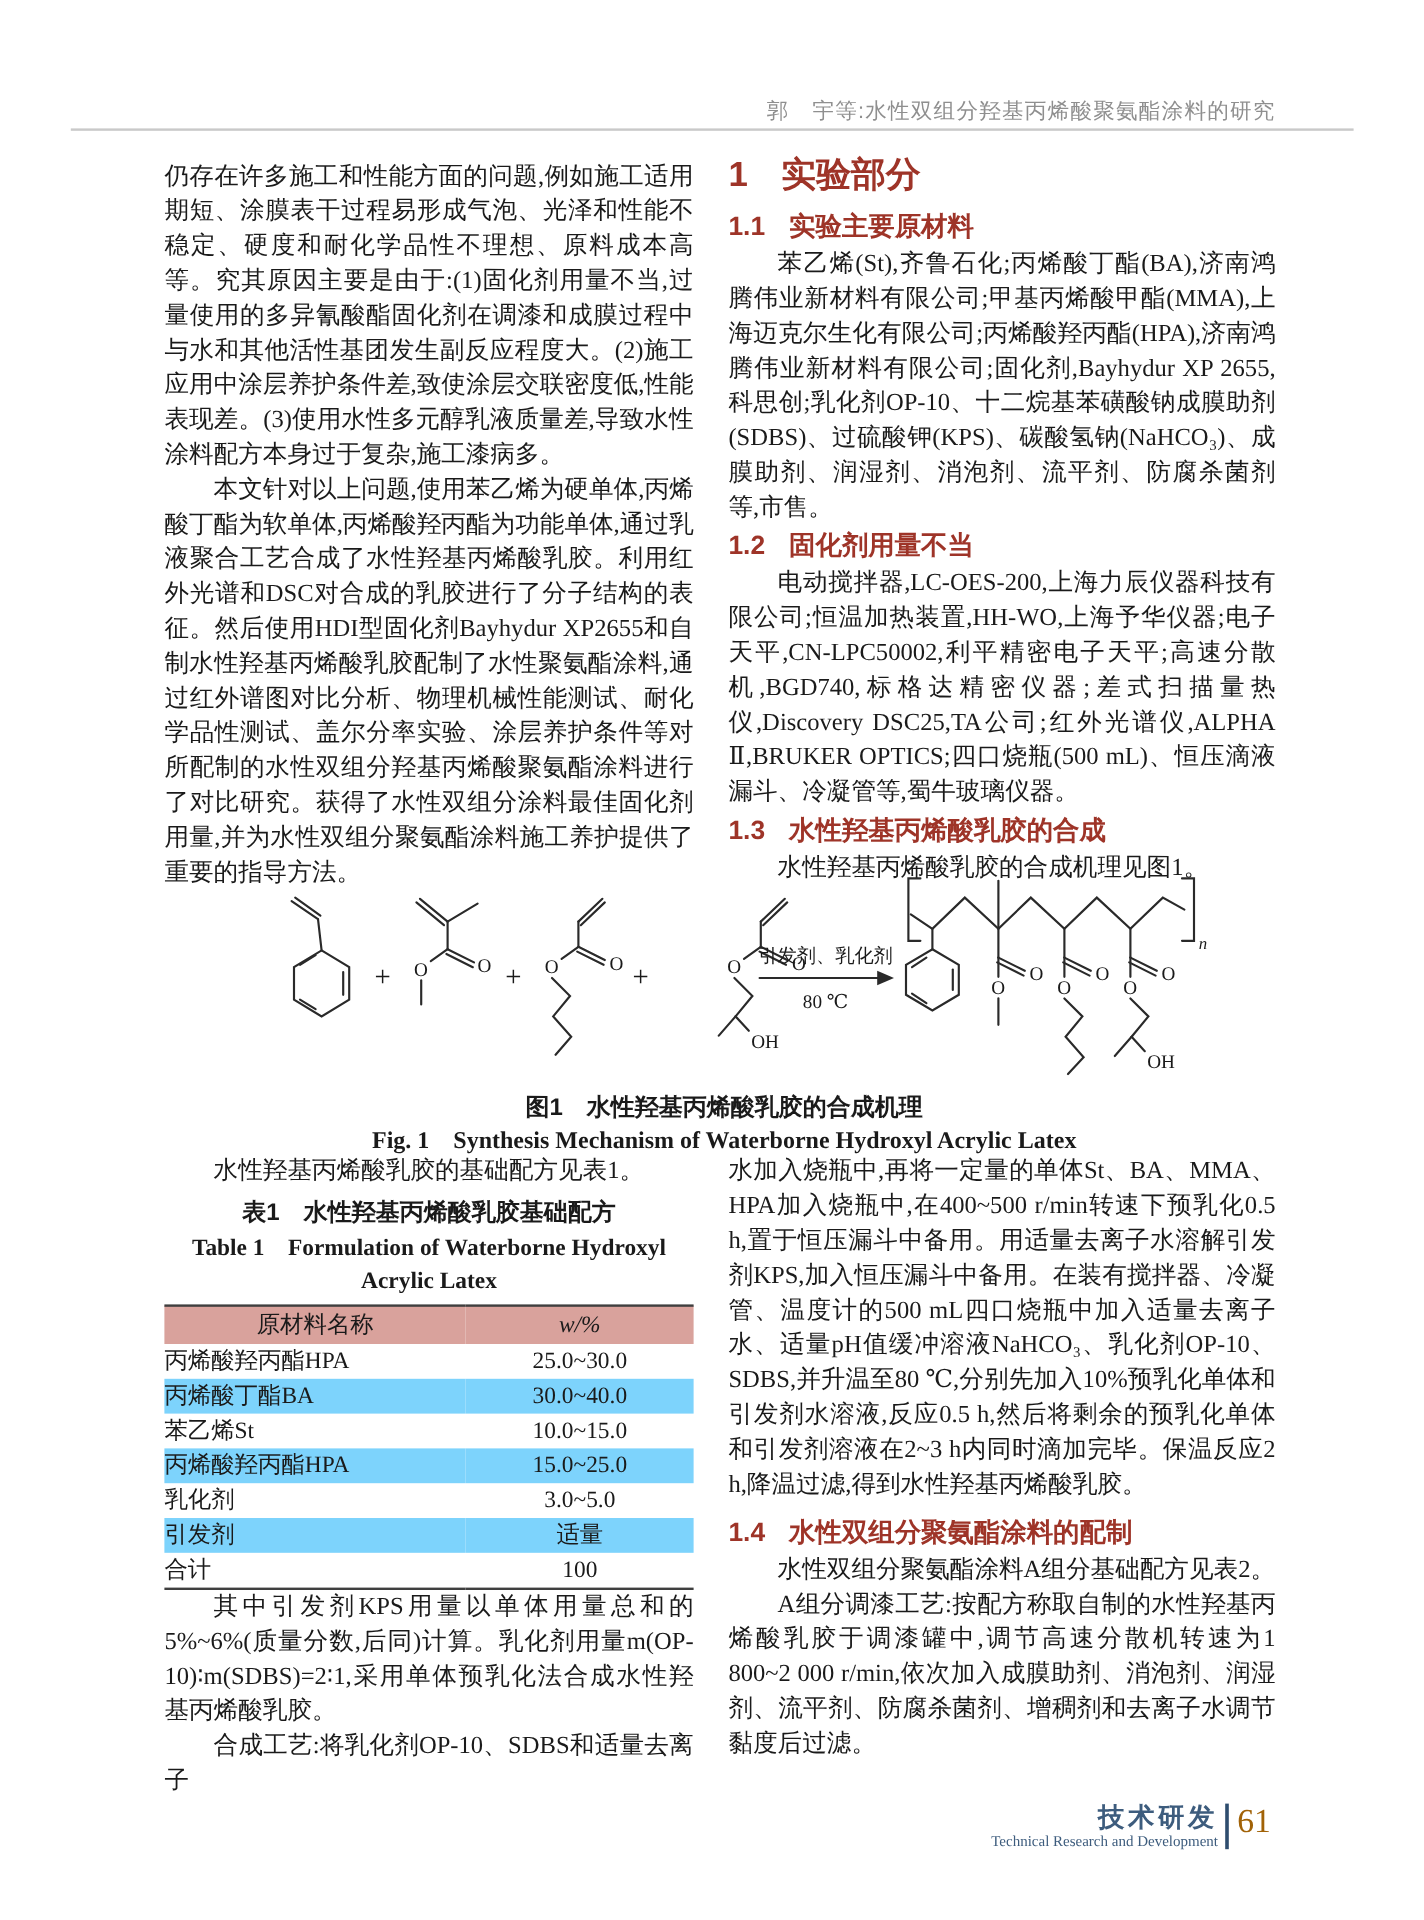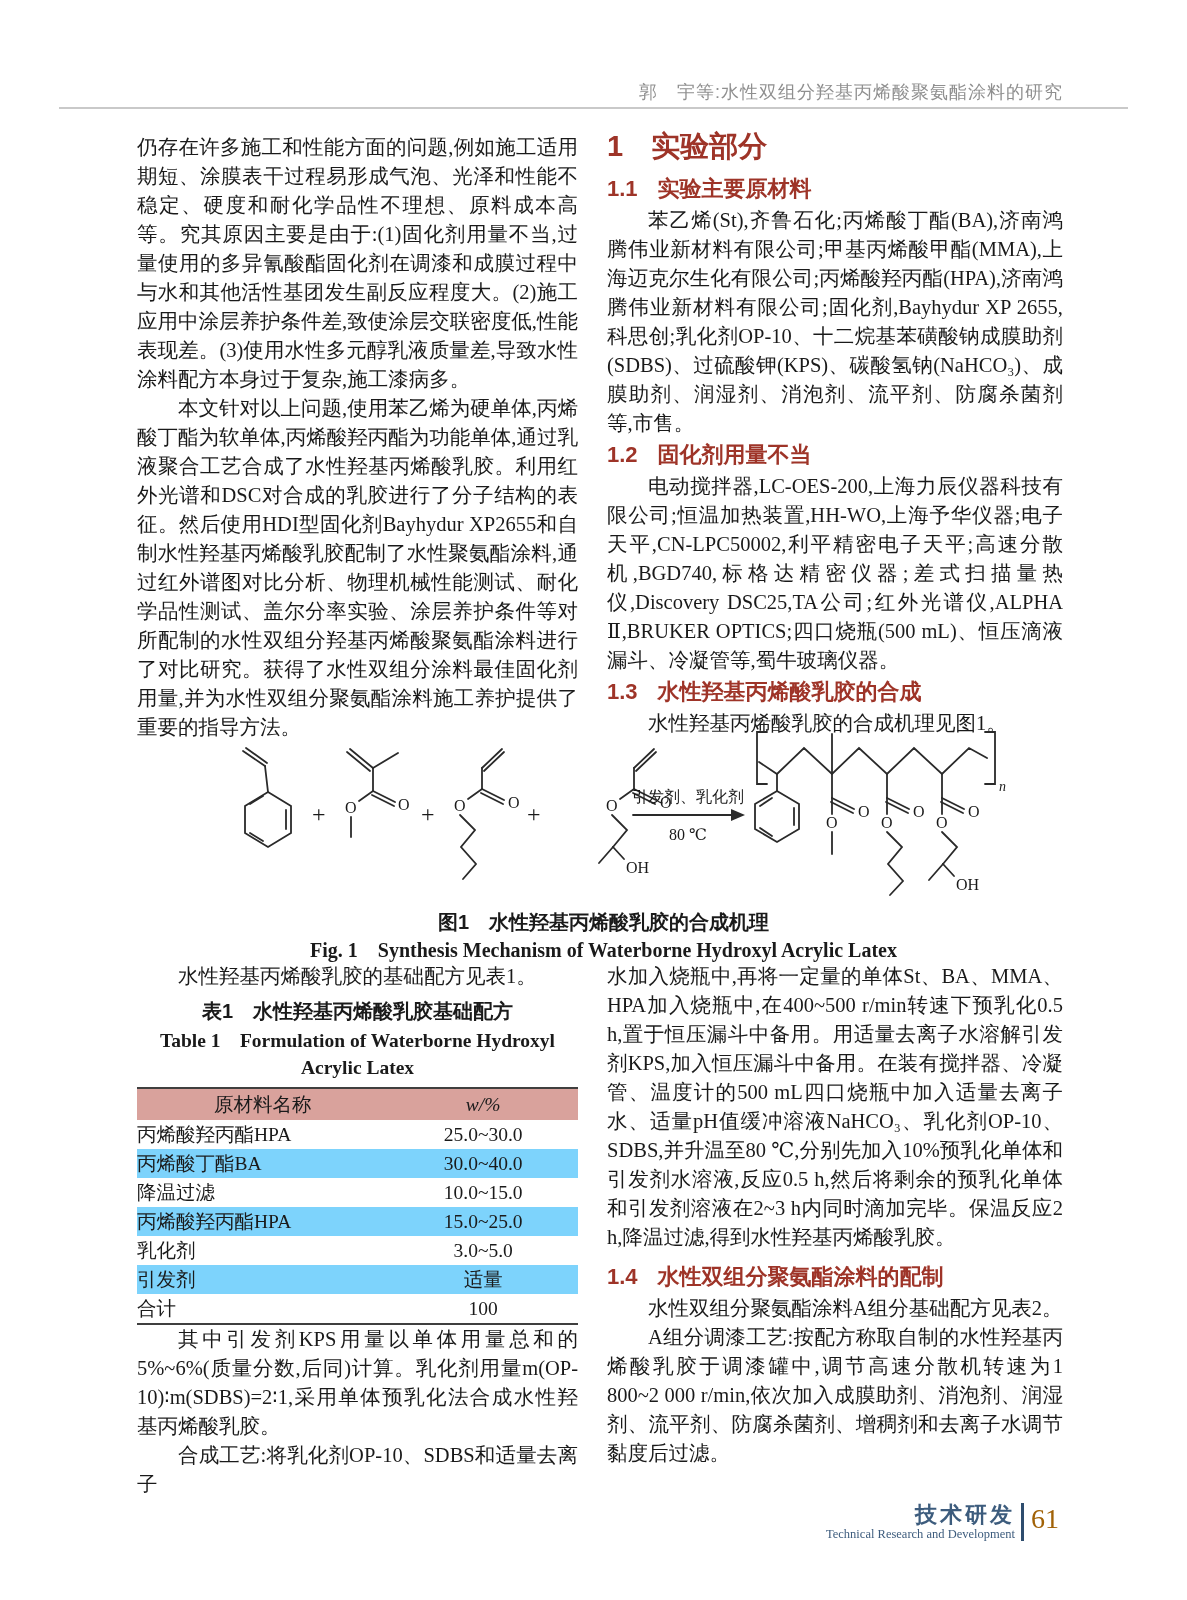--- a/index.html
+++ b/index.html
@@ -212,21 +212,21 @@
       <tbody>
           <tr>
             <td class="c-name">丙烯酸羟丙酯HPA</td>
             <td class="c-val">25.0~30.0</td>
           </tr>
           <tr class="pink">
             <td class="c-name">丙烯酸丁酯BA</td>
             <td class="c-val">30.0~40.0</td>
           </tr>
           <tr>
-            <td class="c-name">降温过滤</td>
+            <td class="c-name">苯乙烯St</td>
             <td class="c-val">10.0~15.0</td>
           </tr>
           <tr class="pink">
             <td class="c-name">丙烯酸羟丙酯HPA</td>
             <td class="c-val">15.0~25.0</td>
           </tr>
           <tr>
             <td class="c-name">乳化剂</td>
             <td class="c-val">3.0~5.0</td>
           </tr>

